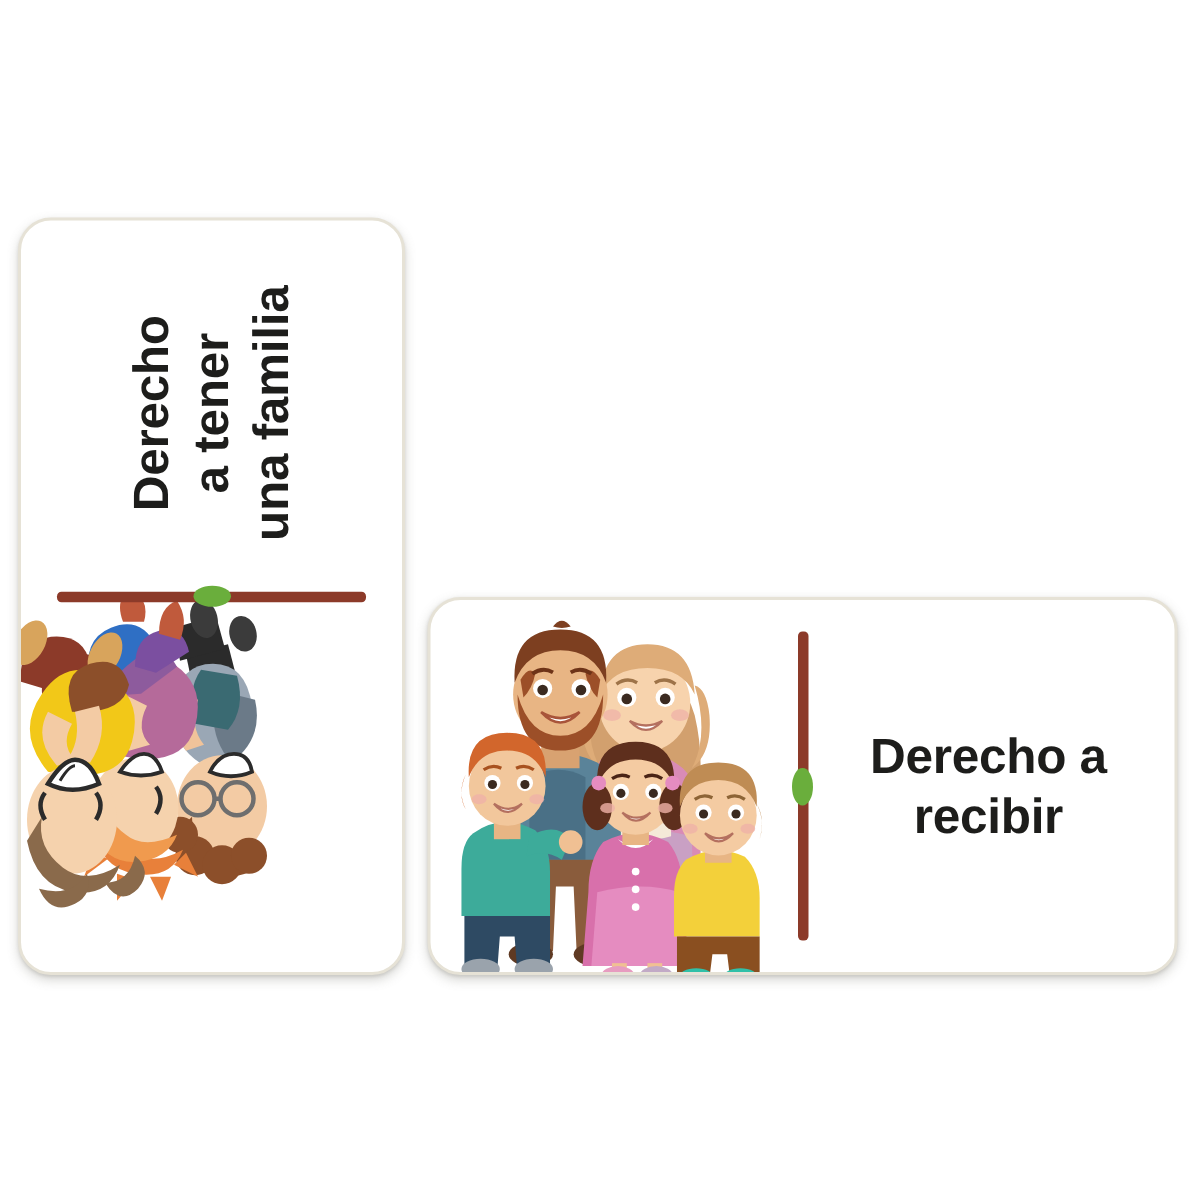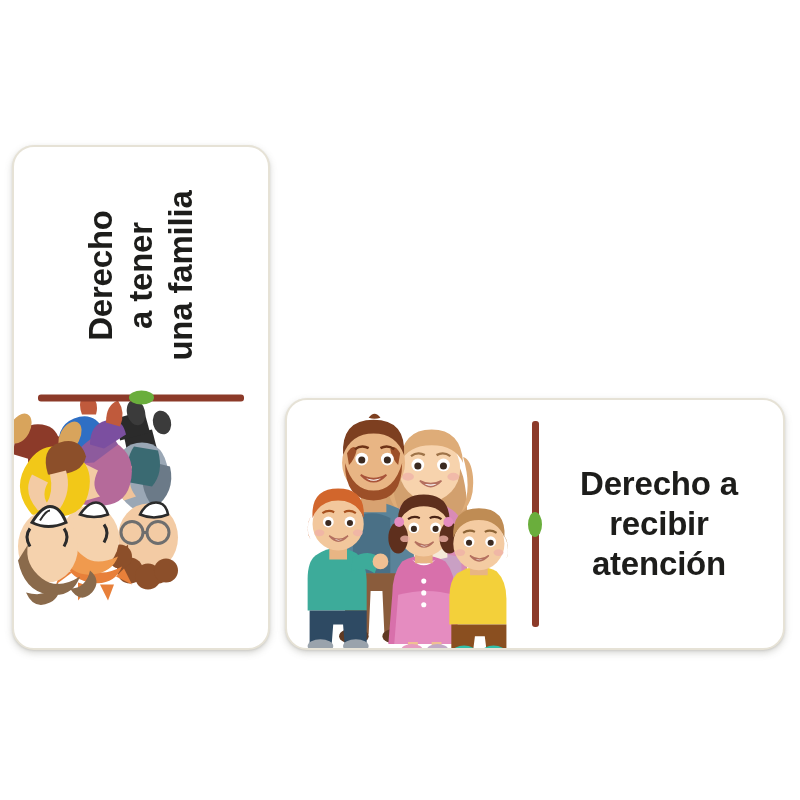--- a/index.html
+++ b/index.html
@@ -417,20 +417,19 @@
 
       <div class="divider">
         <span class="bar"></span>
         <span class="dot"></span>
       </div>
 
       <div class="half half-text">
         <div class="card-text">
           <div>Derecho a</div>
           <div>recibir</div>
-          <div>atención</div>
         </div>
       </div>
 
     </div>
   </div>
 
 </div>
 
 </body></html>

